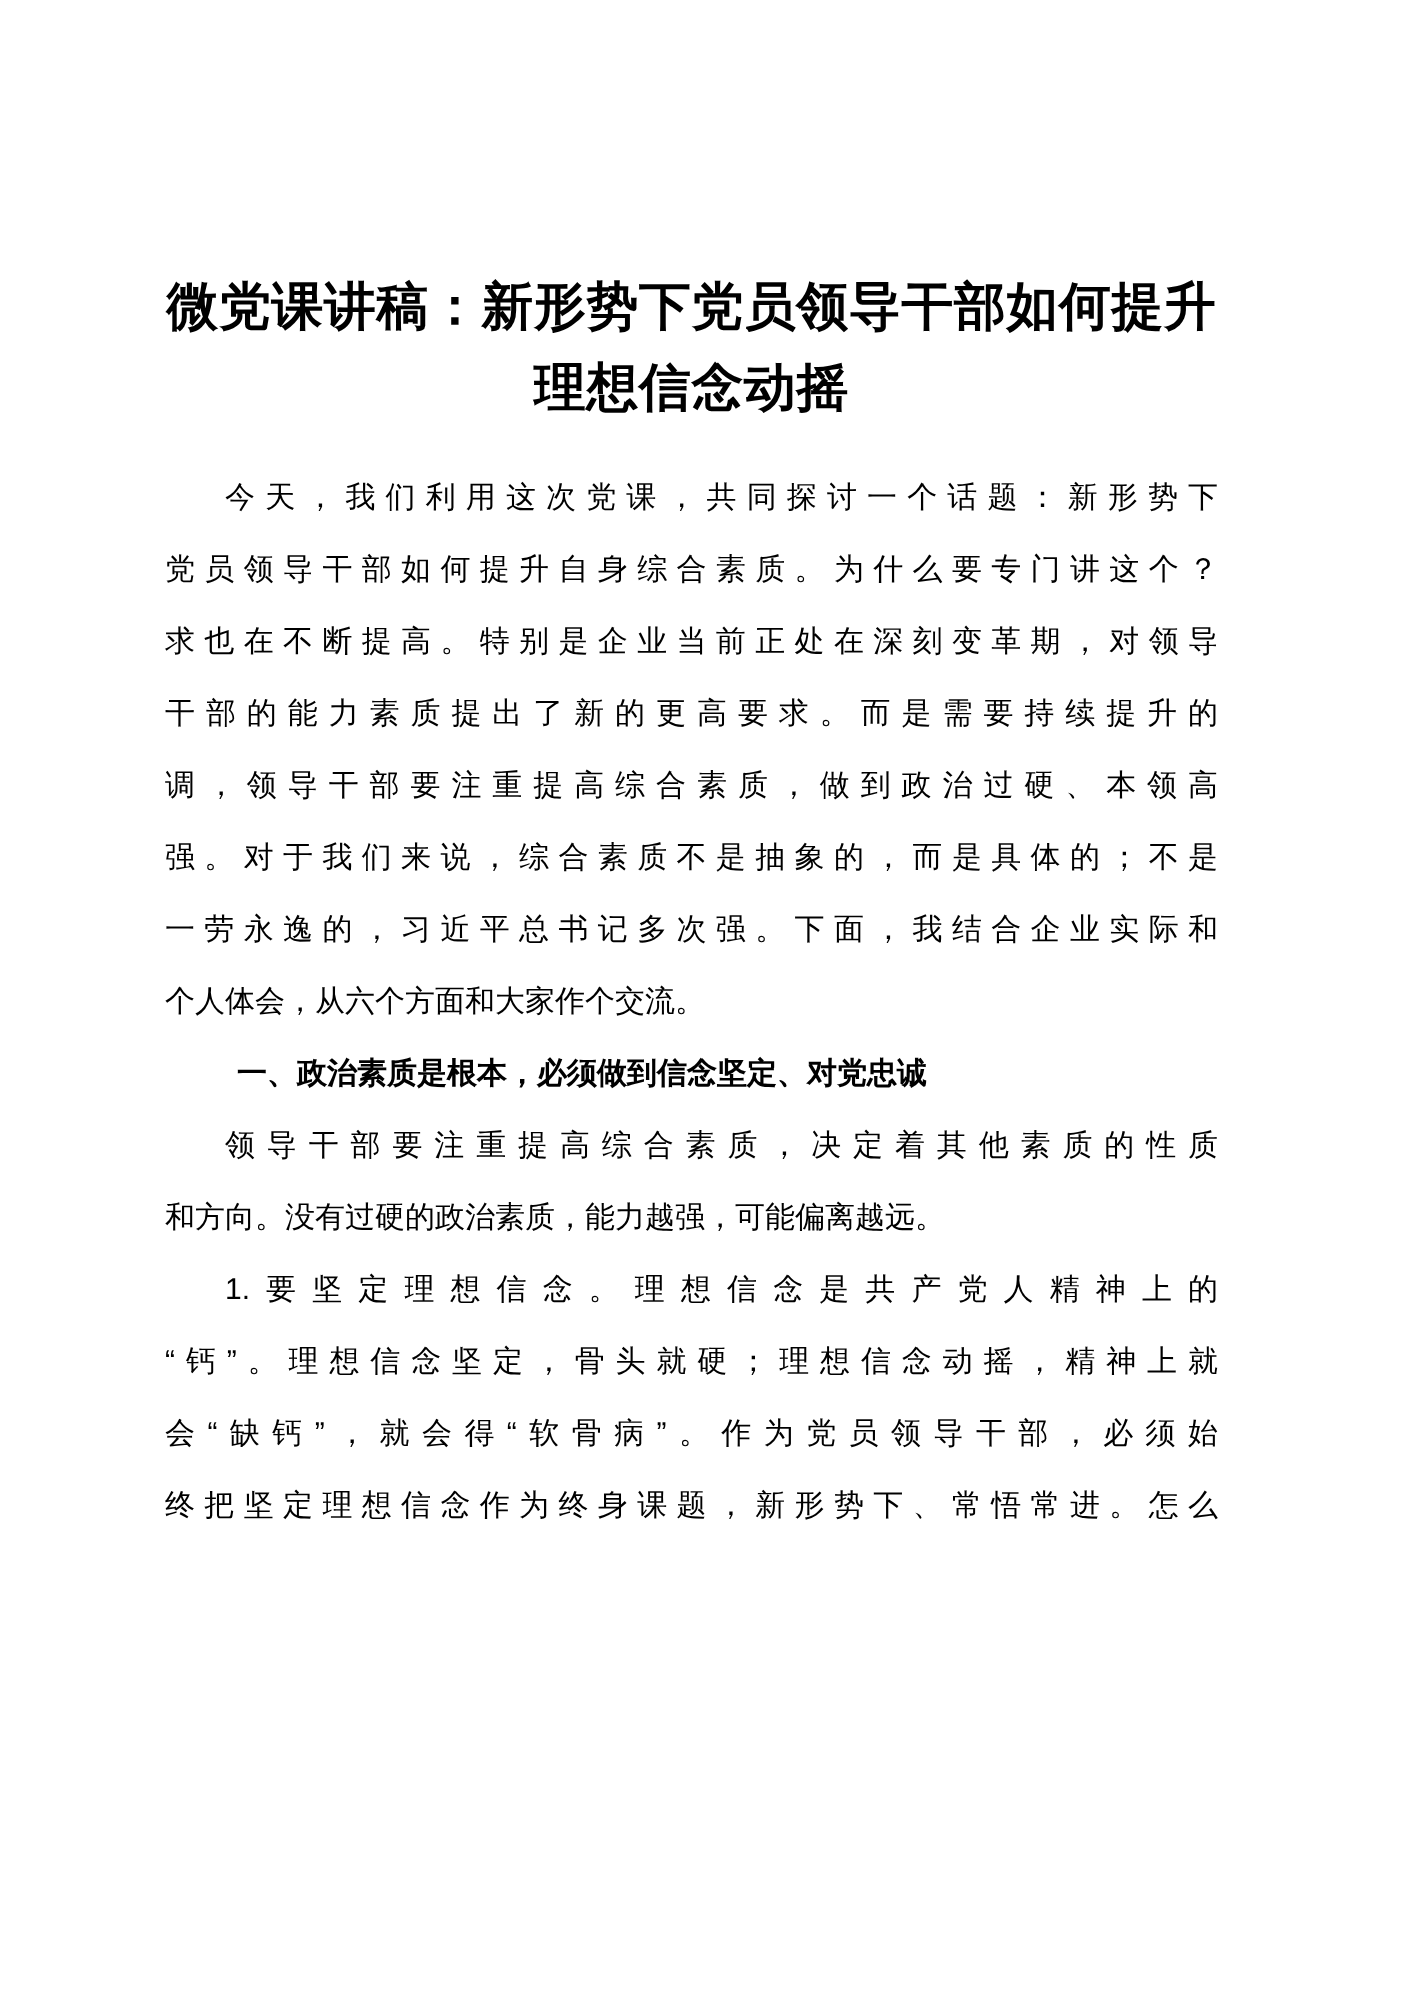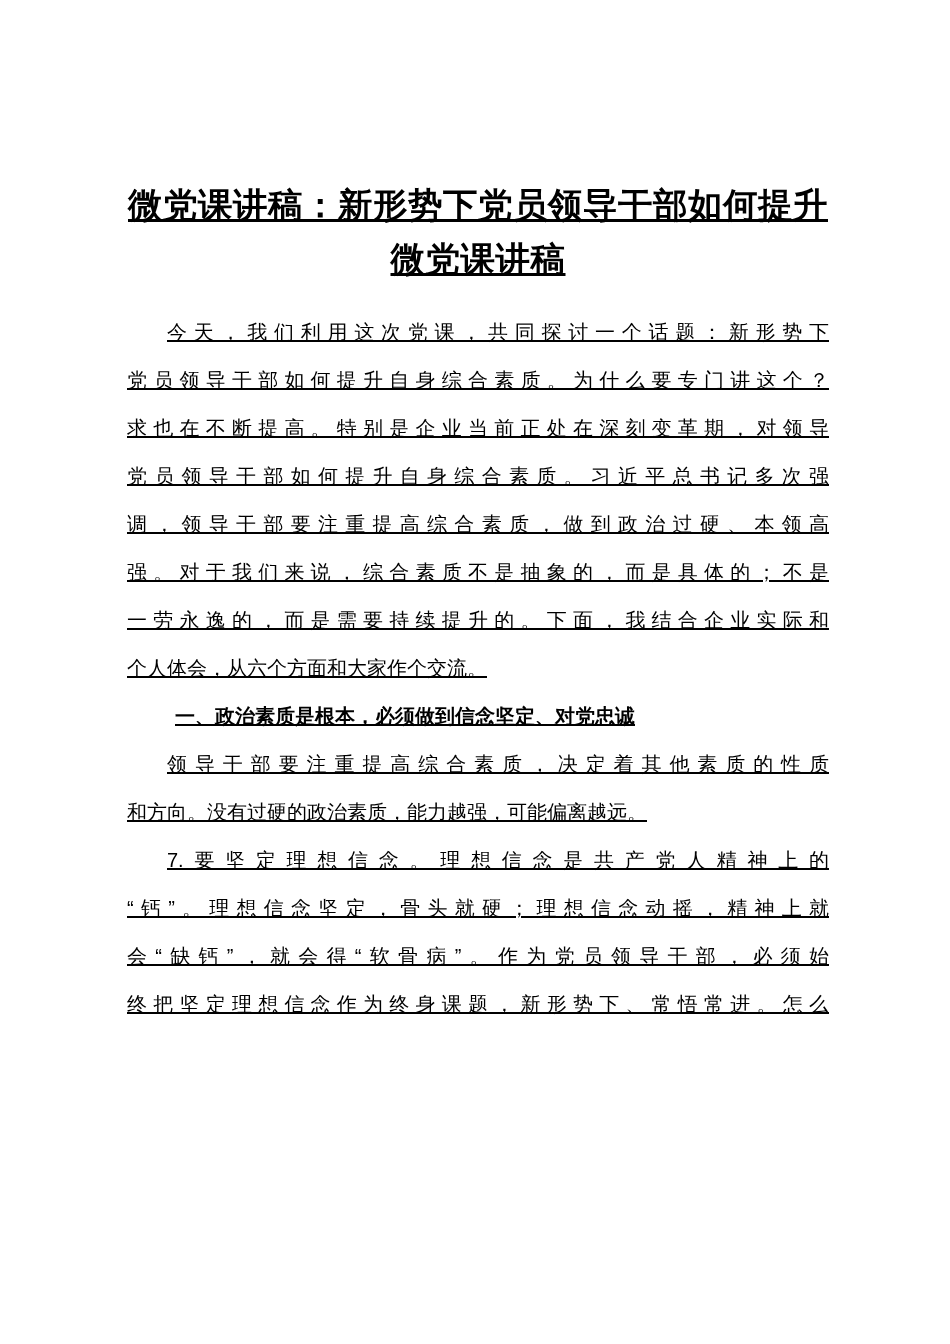--- a/index.html
+++ b/index.html
@@ -14,25 +14,24 @@
     font-family: "Liberation Sans", "DejaVu Sans", sans-serif;
   }
   .page {
     position: relative;
     width: 950px;
     height: 1344px;
     background: #ffffff;
   }
   .content {
     position: absolute;
-    left: 127px;
+    left: 110px;
     top: 178px;
     width: 702px;
     color: #000000;
-    text-decoration: underline;
   }
   .block { margin: 0; padding: 0; }
   .block.title {
     font-size: 34.5px;
     font-weight: bold;
     line-height: 54px;
     margin-bottom: 22px;
     letter-spacing: 0.5px;
   }
   .block.title .line {
@@ -62,39 +61,39 @@
   .paragraph .line.first { text-indent: 40px; }
   .heading   .line.first { text-indent: 48px; }
 </style>
 </head>
 <body style="background: rgb(255, 255, 255);">
 
 <div class="page">
   <div class="content" id="doc-content" style="color: rgb(0, 0, 0);">
       <div class="block title">
         <div class="line">微党课讲稿：新形势下党员领导干部如何提升</div>
-        <div class="line">微党课讲稿</div>
+        <div class="line">理想信念动摇</div>
       </div>
       <div class="block paragraph">
         <div class="line first fill">今天，我们利用这次党课，共同探讨一个话题：新形势下</div>
         <div class="line fill">党员领导干部如何提升自身综合素质。为什么要专门讲这个？</div>
         <div class="line fill">求也在不断提高。特别是企业当前正处在深刻变革期，对领导</div>
-        <div class="line fill">党员领导干部如何提升自身综合素质。习近平总书记多次强</div>
+        <div class="line fill">干部的能力素质提出了新的更高要求。而是需要持续提升的</div>
         <div class="line fill">调，领导干部要注重提高综合素质，做到政治过硬、本领高</div>
         <div class="line fill">强。对于我们来说，综合素质不是抽象的，而是具体的；不是</div>
-        <div class="line fill">一劳永逸的，而是需要持续提升的。下面，我结合企业实际和</div>
+        <div class="line fill">一劳永逸的，习近平总书记多次强。下面，我结合企业实际和</div>
         <div class="line nofill">个人体会，从六个方面和大家作个交流。</div>
       </div>
       <div class="block heading">
         <div class="line first nofill">一、政治素质是根本，必须做到信念坚定、对党忠诚</div>
       </div>
       <div class="block paragraph">
         <div class="line first fill">领导干部要注重提高综合素质，决定着其他素质的性质</div>
         <div class="line nofill">和方向。没有过硬的政治素质，能力越强，可能偏离越远。</div>
       </div>
       <div class="block paragraph">
-        <div class="line first fill">7.要坚定理想信念。理想信念是共产党人精神上的</div>
+        <div class="line first fill">1.要坚定理想信念。理想信念是共产党人精神上的</div>
         <div class="line fill">“钙”。理想信念坚定，骨头就硬；理想信念动摇，精神上就</div>
         <div class="line fill">会“缺钙”，就会得“软骨病”。作为党员领导干部，必须始</div>
         <div class="line fill">终把坚定理想信念作为终身课题，新形势下、常悟常进。怎么</div>
       </div>
     </div>
 </div>
 
 </body></html>

